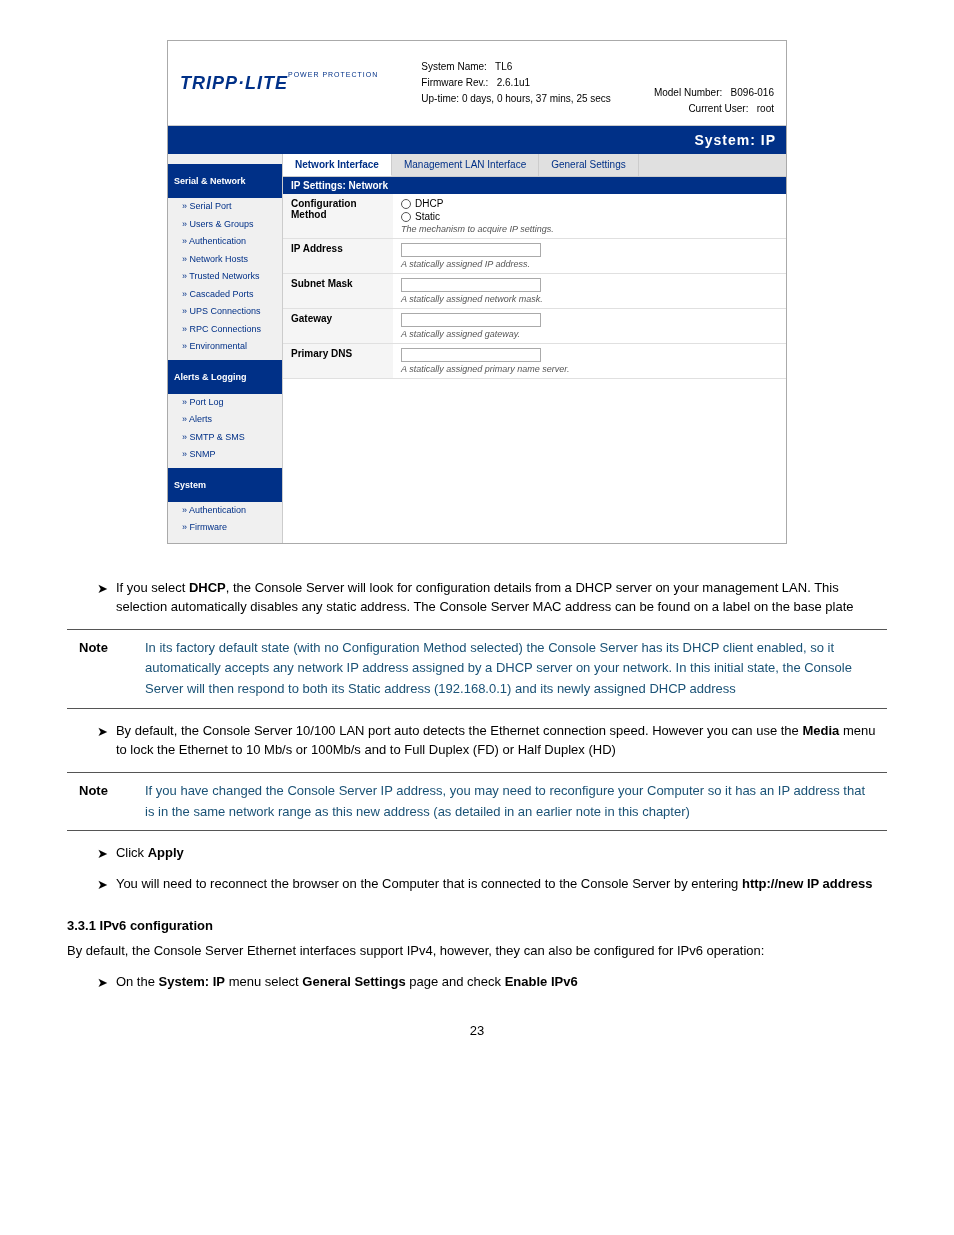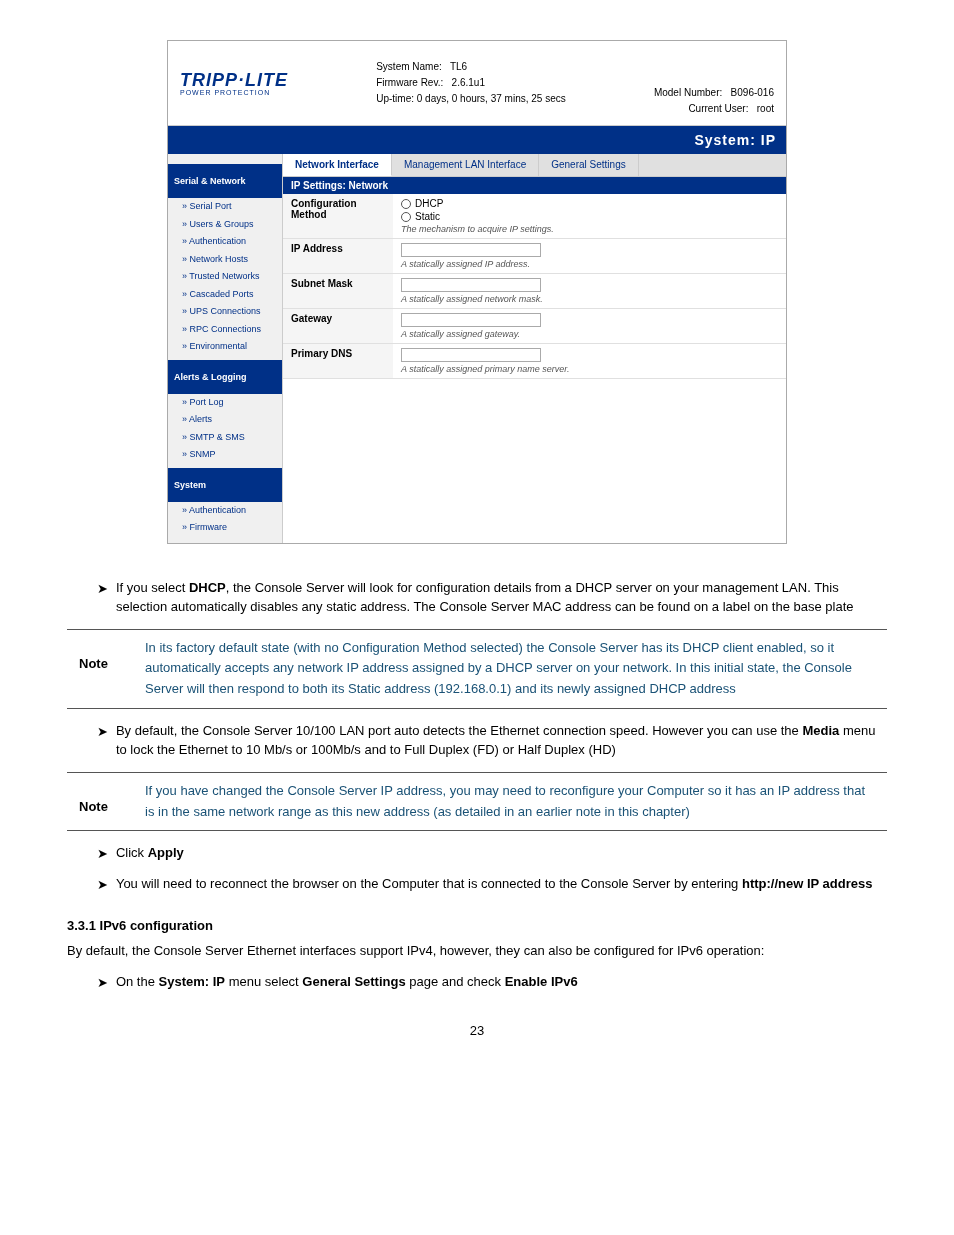--- a/index.html
+++ b/index.html
@@ -33,21 +33,21 @@
       background: #fff;
       padding: 8px 12px;
       display: flex;
       align-items: center;
       justify-content: space-between;
       border-bottom: 1px solid #ccc;
     }
 
     .logo-area {
       display: flex;
-      flex-direction: column;
+      flex-direction: row;
       align-items: flex-start;
     }
 
     .logo-text {
       font-size: 18px;
       font-weight: 900;
       color: #003087;
       letter-spacing: 1px;
       font-style: italic;
     }
@@ -240,21 +240,20 @@
       align-items: flex-start;
       font-size: 13px;
       line-height: 1.5;
     }
 
     .note-label {
       font-weight: bold;
       font-size: 13px;
       flex-shrink: 0;
       width: 50px;
-      margin-top: 16px;
     }
 
     .note-text {
       color: #1a5276;
       font-size: 13px;
       line-height: 1.6;
     }
 
     .section-heading {
       font-weight: bold;

